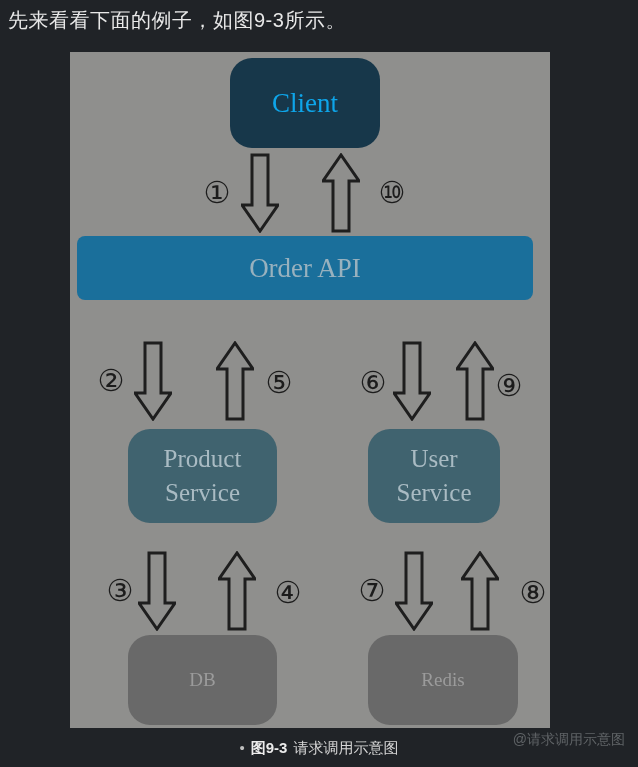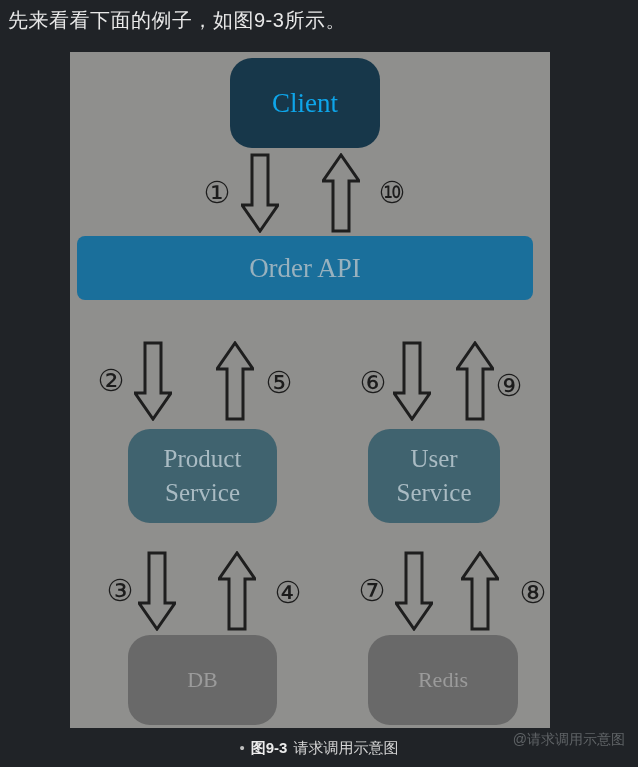--- a/index.html
+++ b/index.html
@@ -36,21 +36,21 @@
   }
   .node-service {
     top:377px; width:149px; height:94px;
     background:#40636f; color:#a9bbc3; font-size:25px;
     line-height:1.35; padding:0 22px;
   }
   .node-product { left:58px; }
   .node-user { left:298px; width:132px; }
   .node-store {
     top:583px; width:149px; height:90px;
-    background:#696969; color:#9b9b9b; font-size:22px;
+    background:#696969; color:#9b9b9b; font-size:19px;
   }
   .node-db { left:58px; }
   .node-redis { left:298px; width:150px;text-align:center; }
 
   .arrow {
     position:absolute; width:38px; height:80px;
   }
   .arrow svg { display:block; width:100%; height:100%; }
   .arrow.up { transform:rotate(180deg); }
   .num {

